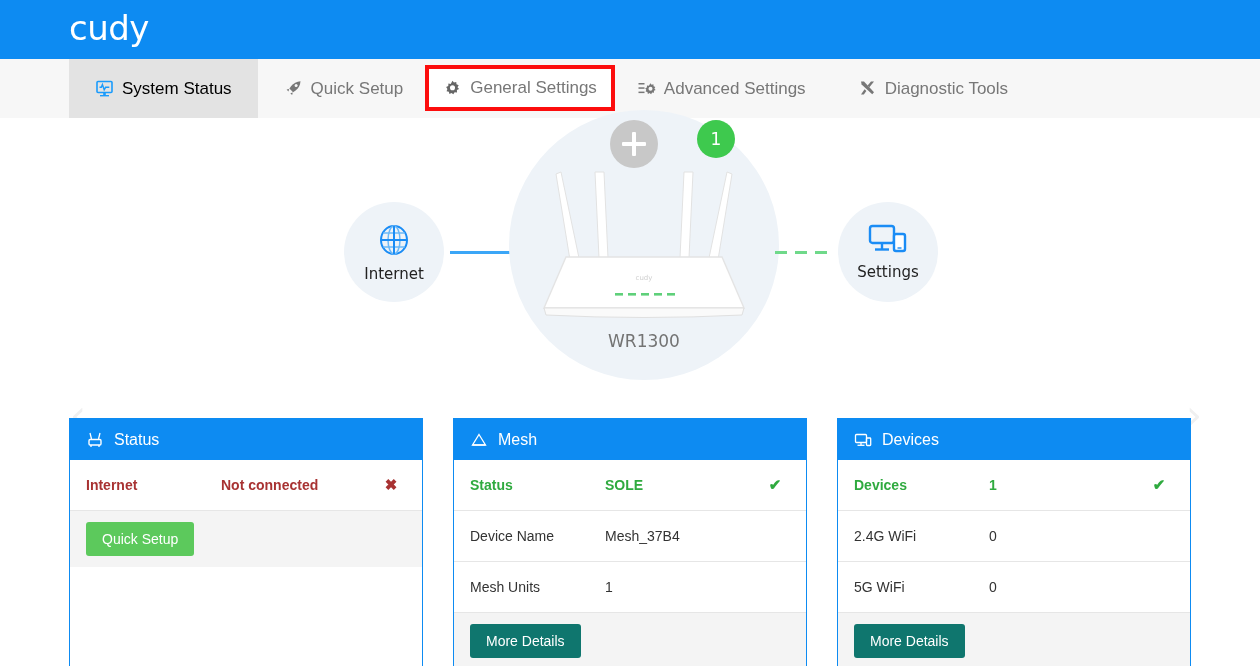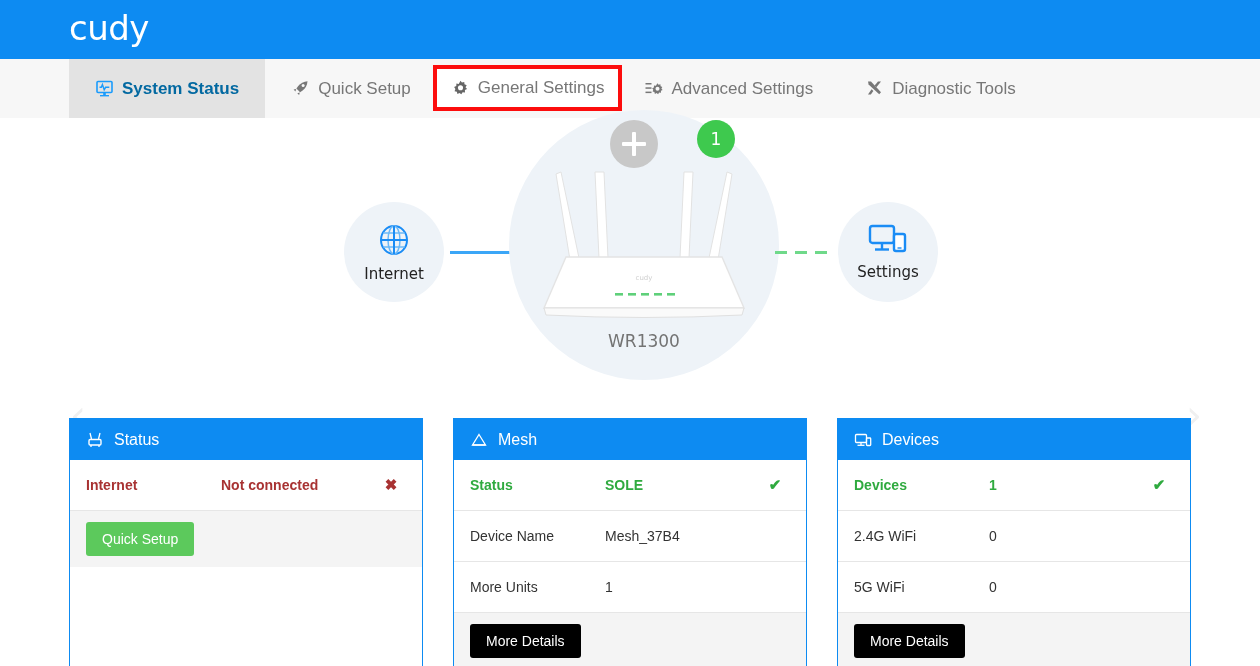--- a/index.html
+++ b/index.html
@@ -44,22 +44,21 @@
     gap: 8px;
     padding: 0 26px;
     font-size: 17px;
     color: #777777;
     cursor: pointer;
     white-space: nowrap;
     position: relative;
   }
   .tab.active {
     background: #e3e3e3;
-    color: #0369a1;
-    font-weight: bold;
+    color: #000000;
   }
   .tab .ticon {
     display: inline-flex;
     align-items: center;
     justify-content: center;
     width: 19px; height: 19px;
     flex: 0 0 auto;
   }
   .tab.highlight {
     background: #ffffff;
@@ -226,21 +225,21 @@
   .btn {
     border: none;
     color: #ffffff;
     font-size: 14px;
     padding: 9px 16px;
     border-radius: 3px;
     cursor: pointer;
     font-family: "Liberation Sans", sans-serif;
   }
   .btn-green { background: #5cc95c; }
-  .btn-blue  { background: #000000; }
+  .btn-blue  { background: #0f766e; }
 </style>
 </head>
 <body>
 
 <div class="brand-bar">
   <div class="logo">cudy</div>
 </div>
 
 <div class="nav-bar">
 
@@ -404,21 +403,21 @@
       <span class="c1">Status</span>
       <span class="c2">SOLE</span>
       <span class="c3">✔</span>
     </div>
     <div class="card-row">
       <span class="c1">Device Name</span>
       <span class="c2">Mesh_37B4</span>
       <span class="c3"></span>
     </div>
     <div class="card-row">
-      <span class="c1">More Units</span>
+      <span class="c1">Mesh Units</span>
       <span class="c2">1</span>
       <span class="c3"></span>
     </div>
     <div class="card-foot">
       <button class="btn btn-blue">More Details</button>
     </div>
   </div>
 
   <div class="card">
     <div class="card-head">

